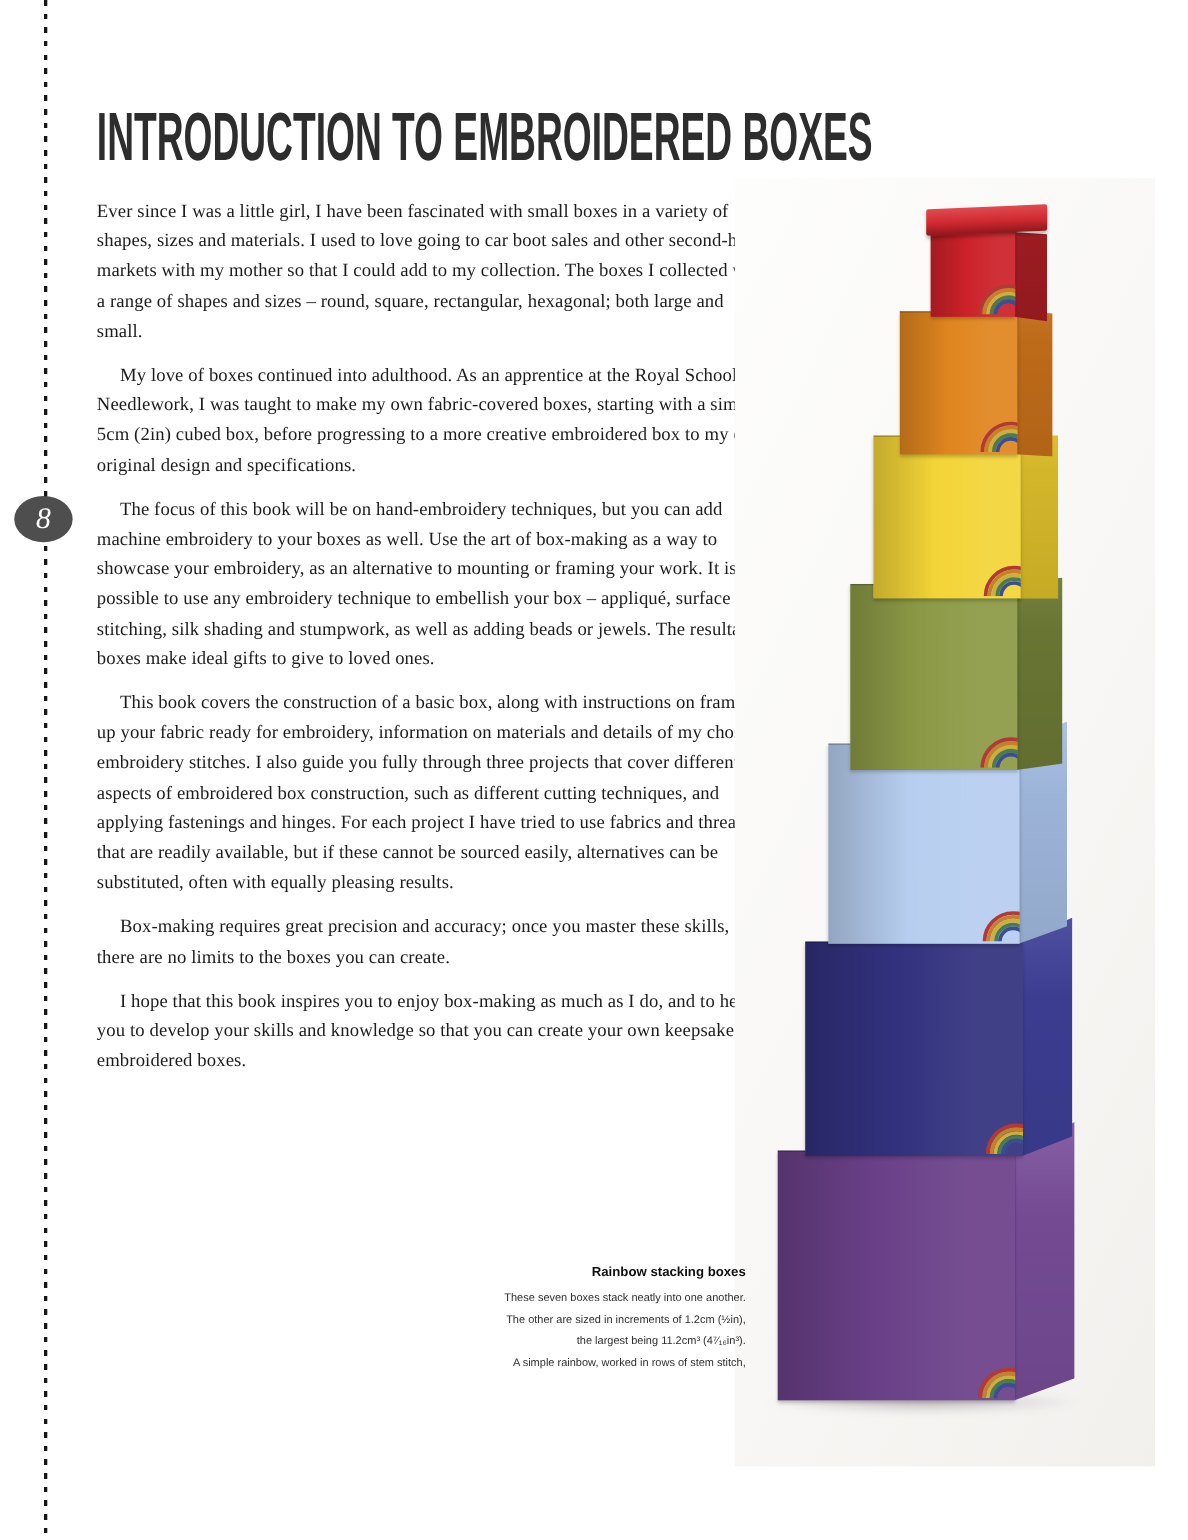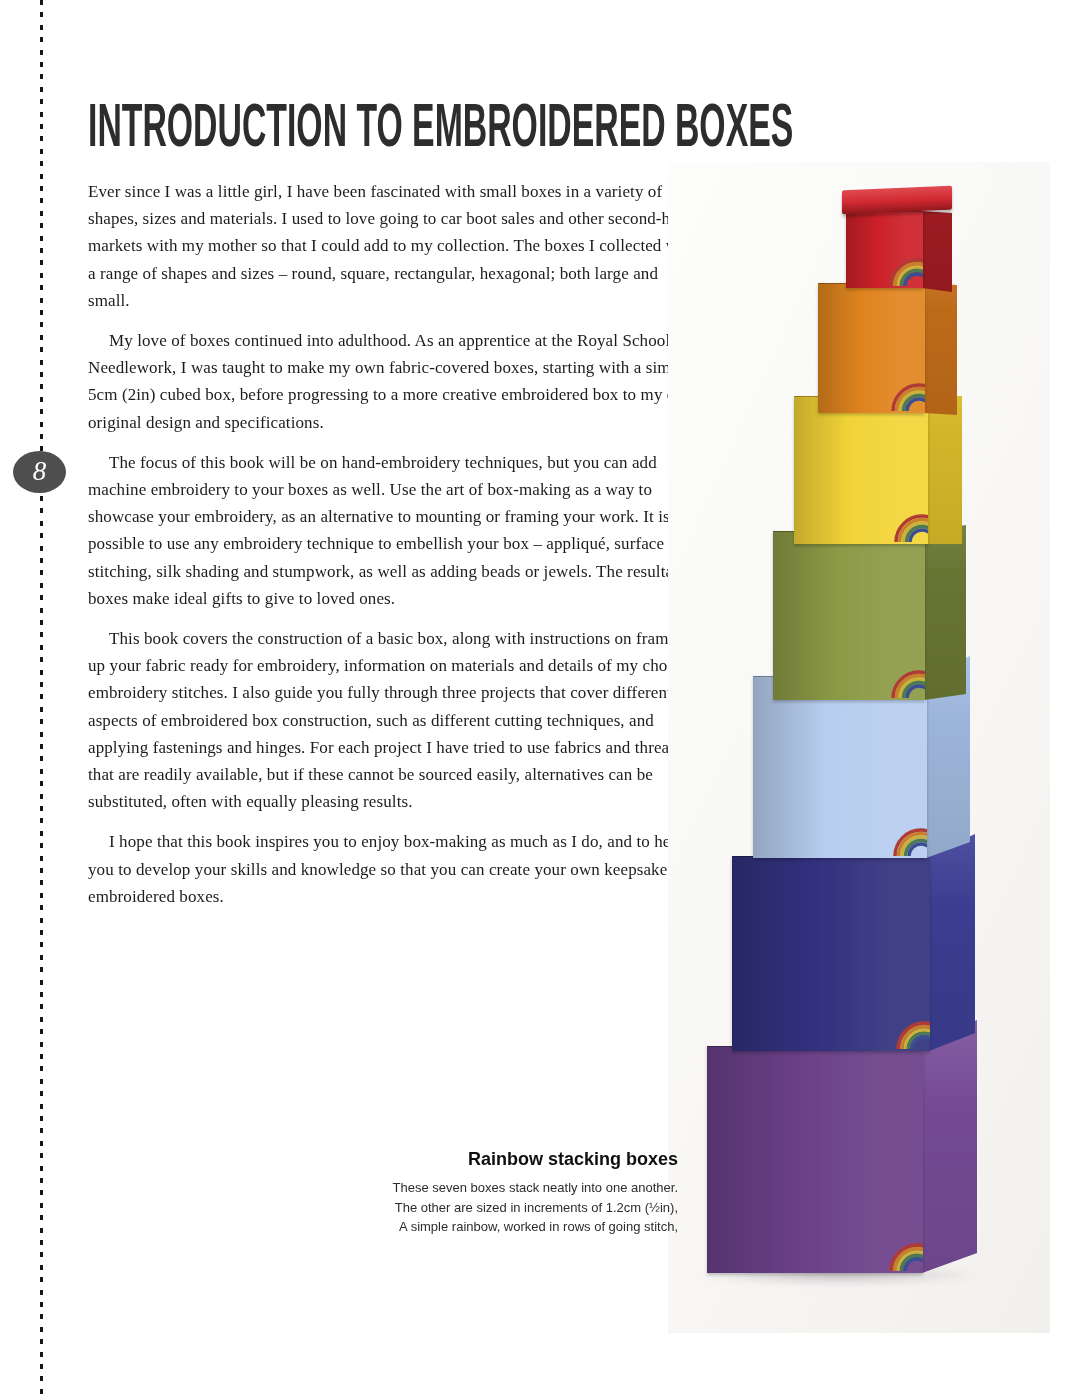--- a/index.html
+++ b/index.html
@@ -57,41 +57,42 @@
   .box-side { position:absolute; }
   .box-lid  { position:absolute; border-radius:2px; transform:skewY(-2.4deg);
               box-shadow:0 3px 3px rgba(0,0,0,0.25); }
   .rainbow  { position:absolute; right:-18px; bottom:2px; }
 
   
   .caption {
     position:absolute; left:250px; top:1149px; width:428px; text-align:right;
     font-family:"Liberation Sans", sans-serif;
   }
-  .caption-title { font-size:18px; font-weight:700; color:#0f0f0f; margin-bottom:8px; }
-  .caption-line  { font-size:13px; line-height:19.5px; color:#2d2d2d; }
+  .caption-title { font-size:12px; font-weight:700; color:#0f0f0f; margin-bottom:8px; }
+  .caption-line  { font-size:10px; line-height:19.5px; color:#2d2d2d; }
 </style>
 </head>
 <body>
 
 <div class="page">
 
   <div class="dashed-rule"></div>
 
   <div class="page-badge">
     <span>8</span>
   </div>
 
   <main class="content">
     <h1 class="page-title">INTRODUCTION TO EMBROIDERED BOXES</h1>
     <div class="body-text" id="paragraphs">
         <p>Ever since I was a little girl, I have been fascinated with small boxes in a variety of shapes, sizes and materials. I used to love going to car boot sales and other second-hand markets with my mother so that I could add to my collection. The boxes I collected were a range of shapes and sizes – round, square, rectangular, hexagonal; both large and small.</p>
         <p>My love of boxes continued into adulthood. As an apprentice at the Royal School of Needlework, I was taught to make my own fabric-covered boxes, starting with a simple 5cm (2in) cubed box, before progressing to a more creative embroidered box to my own original design and specifications.</p>
         <p>The focus of this book will be on hand-embroidery techniques, but you can add machine embroidery to your boxes as well. Use the art of box-making as a way to showcase your embroidery, as an alternative to mounting or framing your work. It is possible to use any embroidery technique to embellish your box – appliqué, surface stitching, silk shading and stumpwork, as well as adding beads or jewels. The resultant boxes make ideal gifts to give to loved ones.</p>
         <p>This book covers the construction of a basic box, along with instructions on framing up your fabric ready for embroidery, information on materials and details of my chosen embroidery stitches. I also guide you fully through three projects that cover different aspects of embroidered box construction, such as different cutting techniques, and applying fastenings and hinges. For each project I have tried to use fabrics and threads that are readily available, but if these cannot be sourced easily, alternatives can be substituted, often with equally pleasing results.</p>
+        <p>Box-making requires great precision and accuracy; once you master these skills, there are no limits to the boxes you can create.</p>
         <p>I hope that this book inspires you to enjoy box-making as much as I do, and to help you to develop your skills and knowledge so that you can create your own keepsake embroidered boxes.</p>
       </div>
   </main>
 
   <figure class="photo">
     <div class="backdrop"></div>
     <div class="floor-shadow"></div>
     <div id="boxes">
         <div class="box-side" style="left: 242px; top: 844px; width: 55px; height: 271px; background: linear-gradient(rgba(255, 255, 255, 0.1), rgba(0, 0, 0, 0.06) 35%, rgba(0, 0, 0, 0.12)), rgb(123, 79, 156); clip-path: polygon(0px 34px, 100% 8px, 100% 241px, 0px 261px);"></div>
         <div class="box-face" style="left: 27px; top: 878px; width: 216px; height: 227px; background: linear-gradient(90deg, rgba(0, 0, 0, 0.2), rgba(0, 0, 0, 0) 42%, rgba(255, 255, 255, 0.07) 78%), rgb(106, 64, 136);">
@@ -165,17 +166,18 @@
         </div>
         <div class="box-lid" style="left: 162px; top: 20px; width: 110px; height: 24px; background: linear-gradient(rgb(224, 75, 80) 0%, rgb(208, 40, 48) 55%, rgb(143, 24, 29) 100%);"></div>
       </div>
   </figure>
 
   <div class="caption">
     <div class="caption-title">Rainbow stacking boxes</div>
     <div id="caption-lines">
         <div class="caption-line">These seven boxes stack neatly into one another.</div>
         <div class="caption-line">The other are sized in increments of 1.2cm (½in),</div>
-        <div class="caption-line">A simple rainbow, worked in rows of going stitch,</div>
+        <div class="caption-line">the largest being 11.2cm³ (4⁷⁄₁₆in³).</div>
+        <div class="caption-line">A simple rainbow, worked in rows of stem stitch,</div>
       </div>
   </div>
 
 </div>
 
 </body></html>

